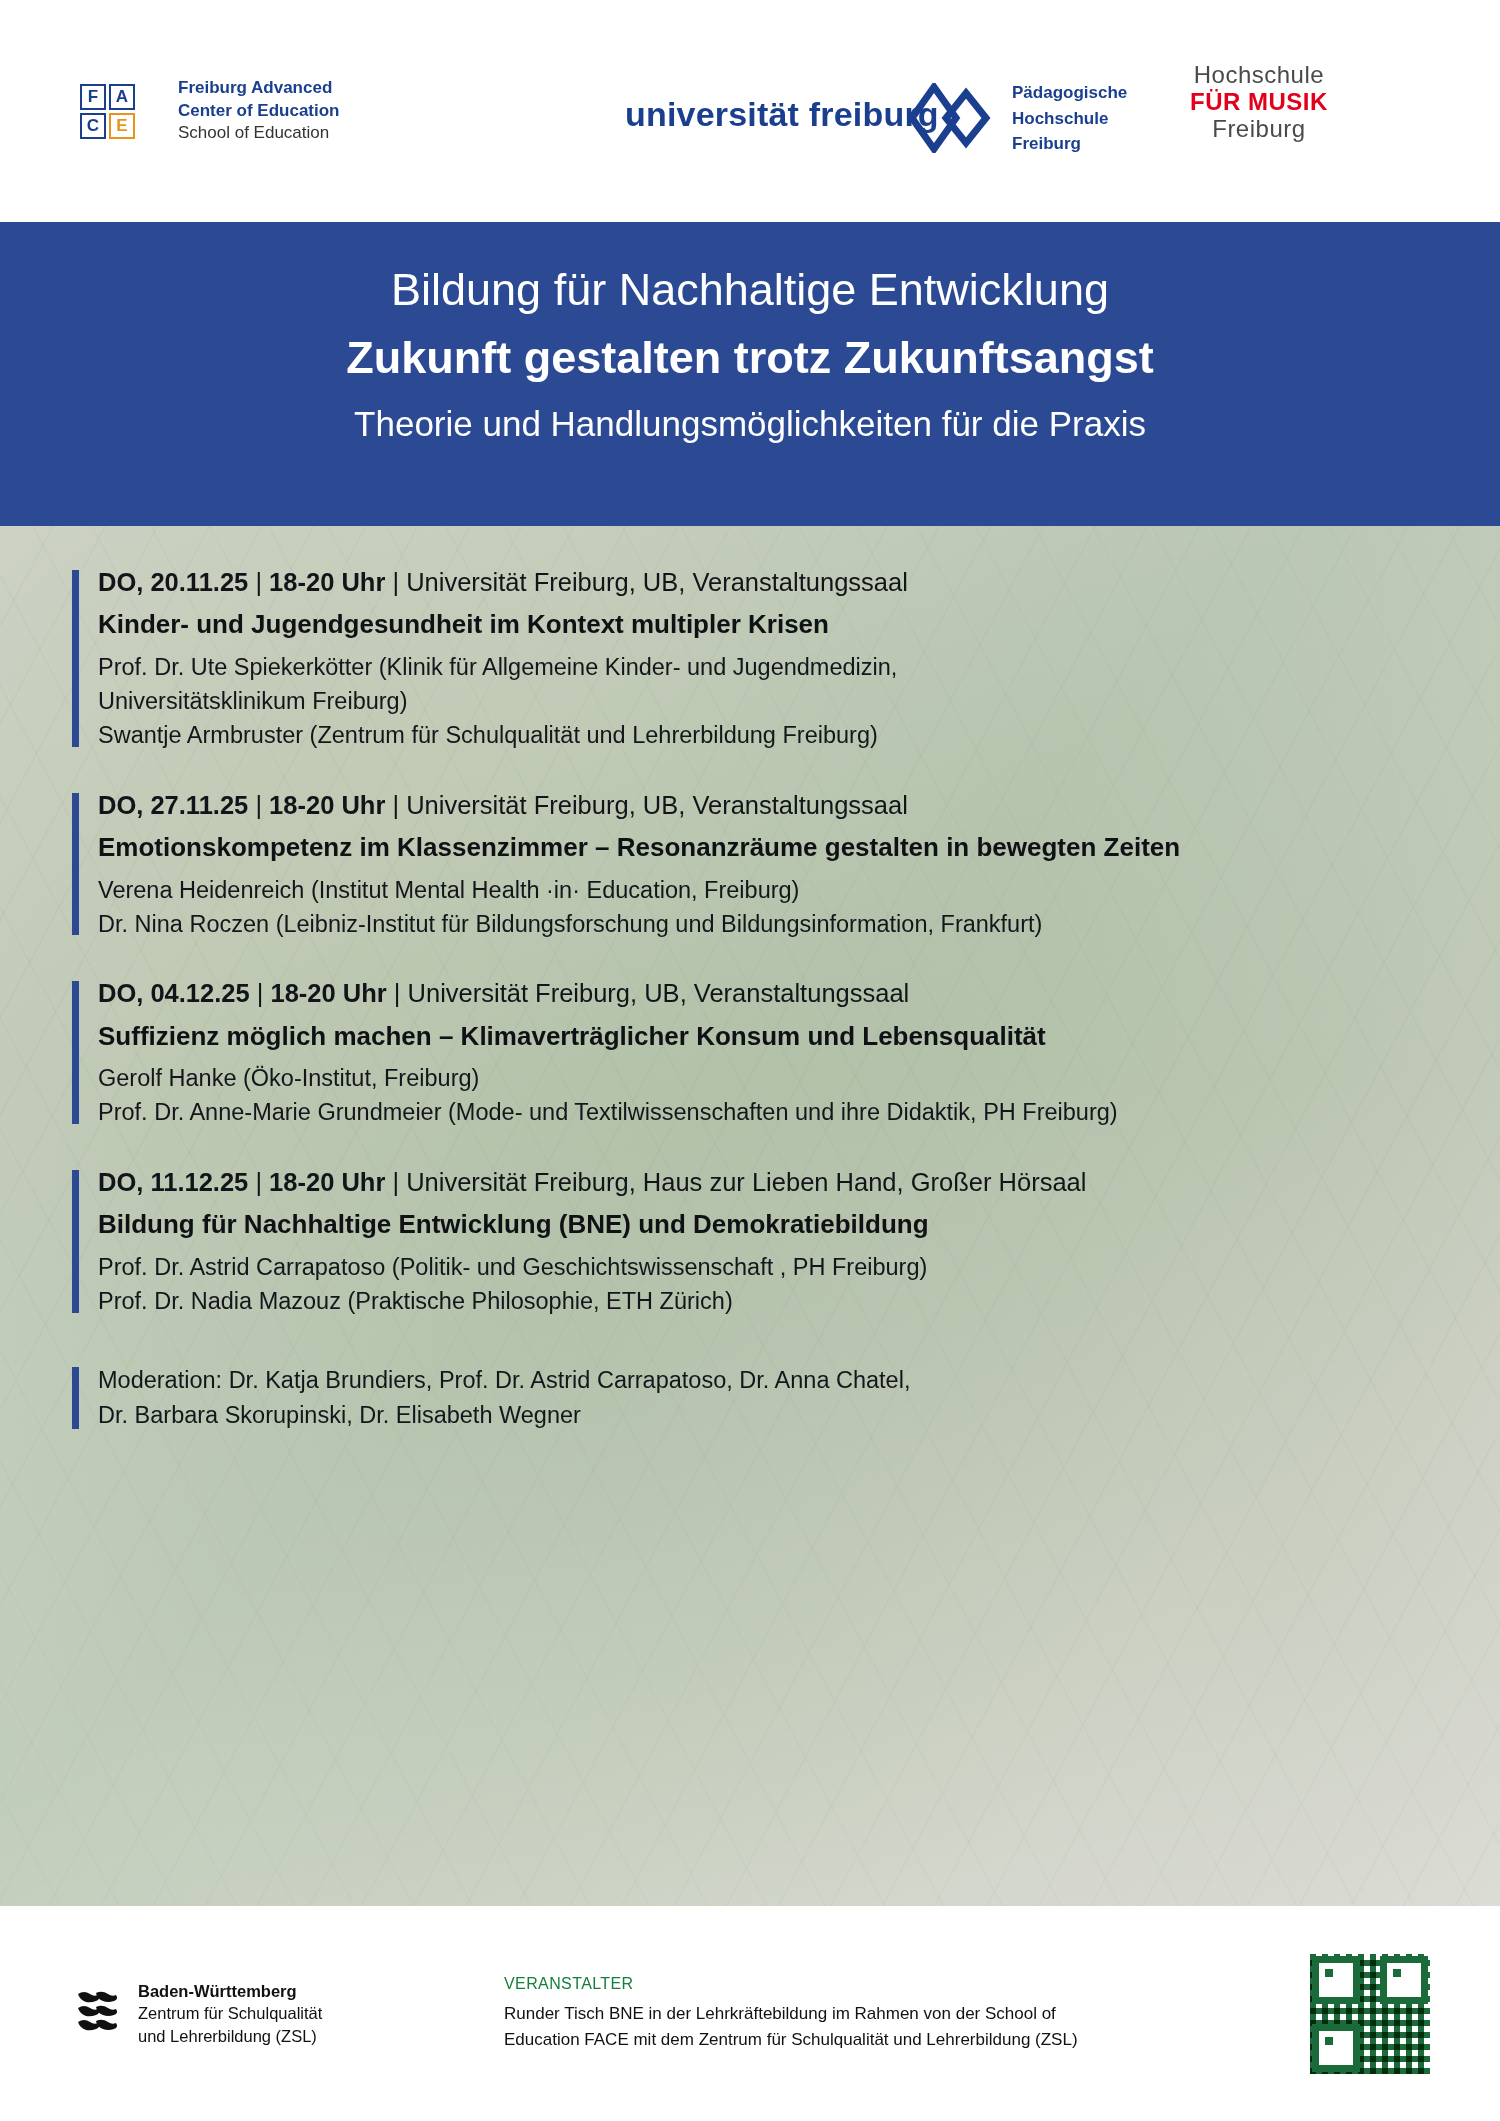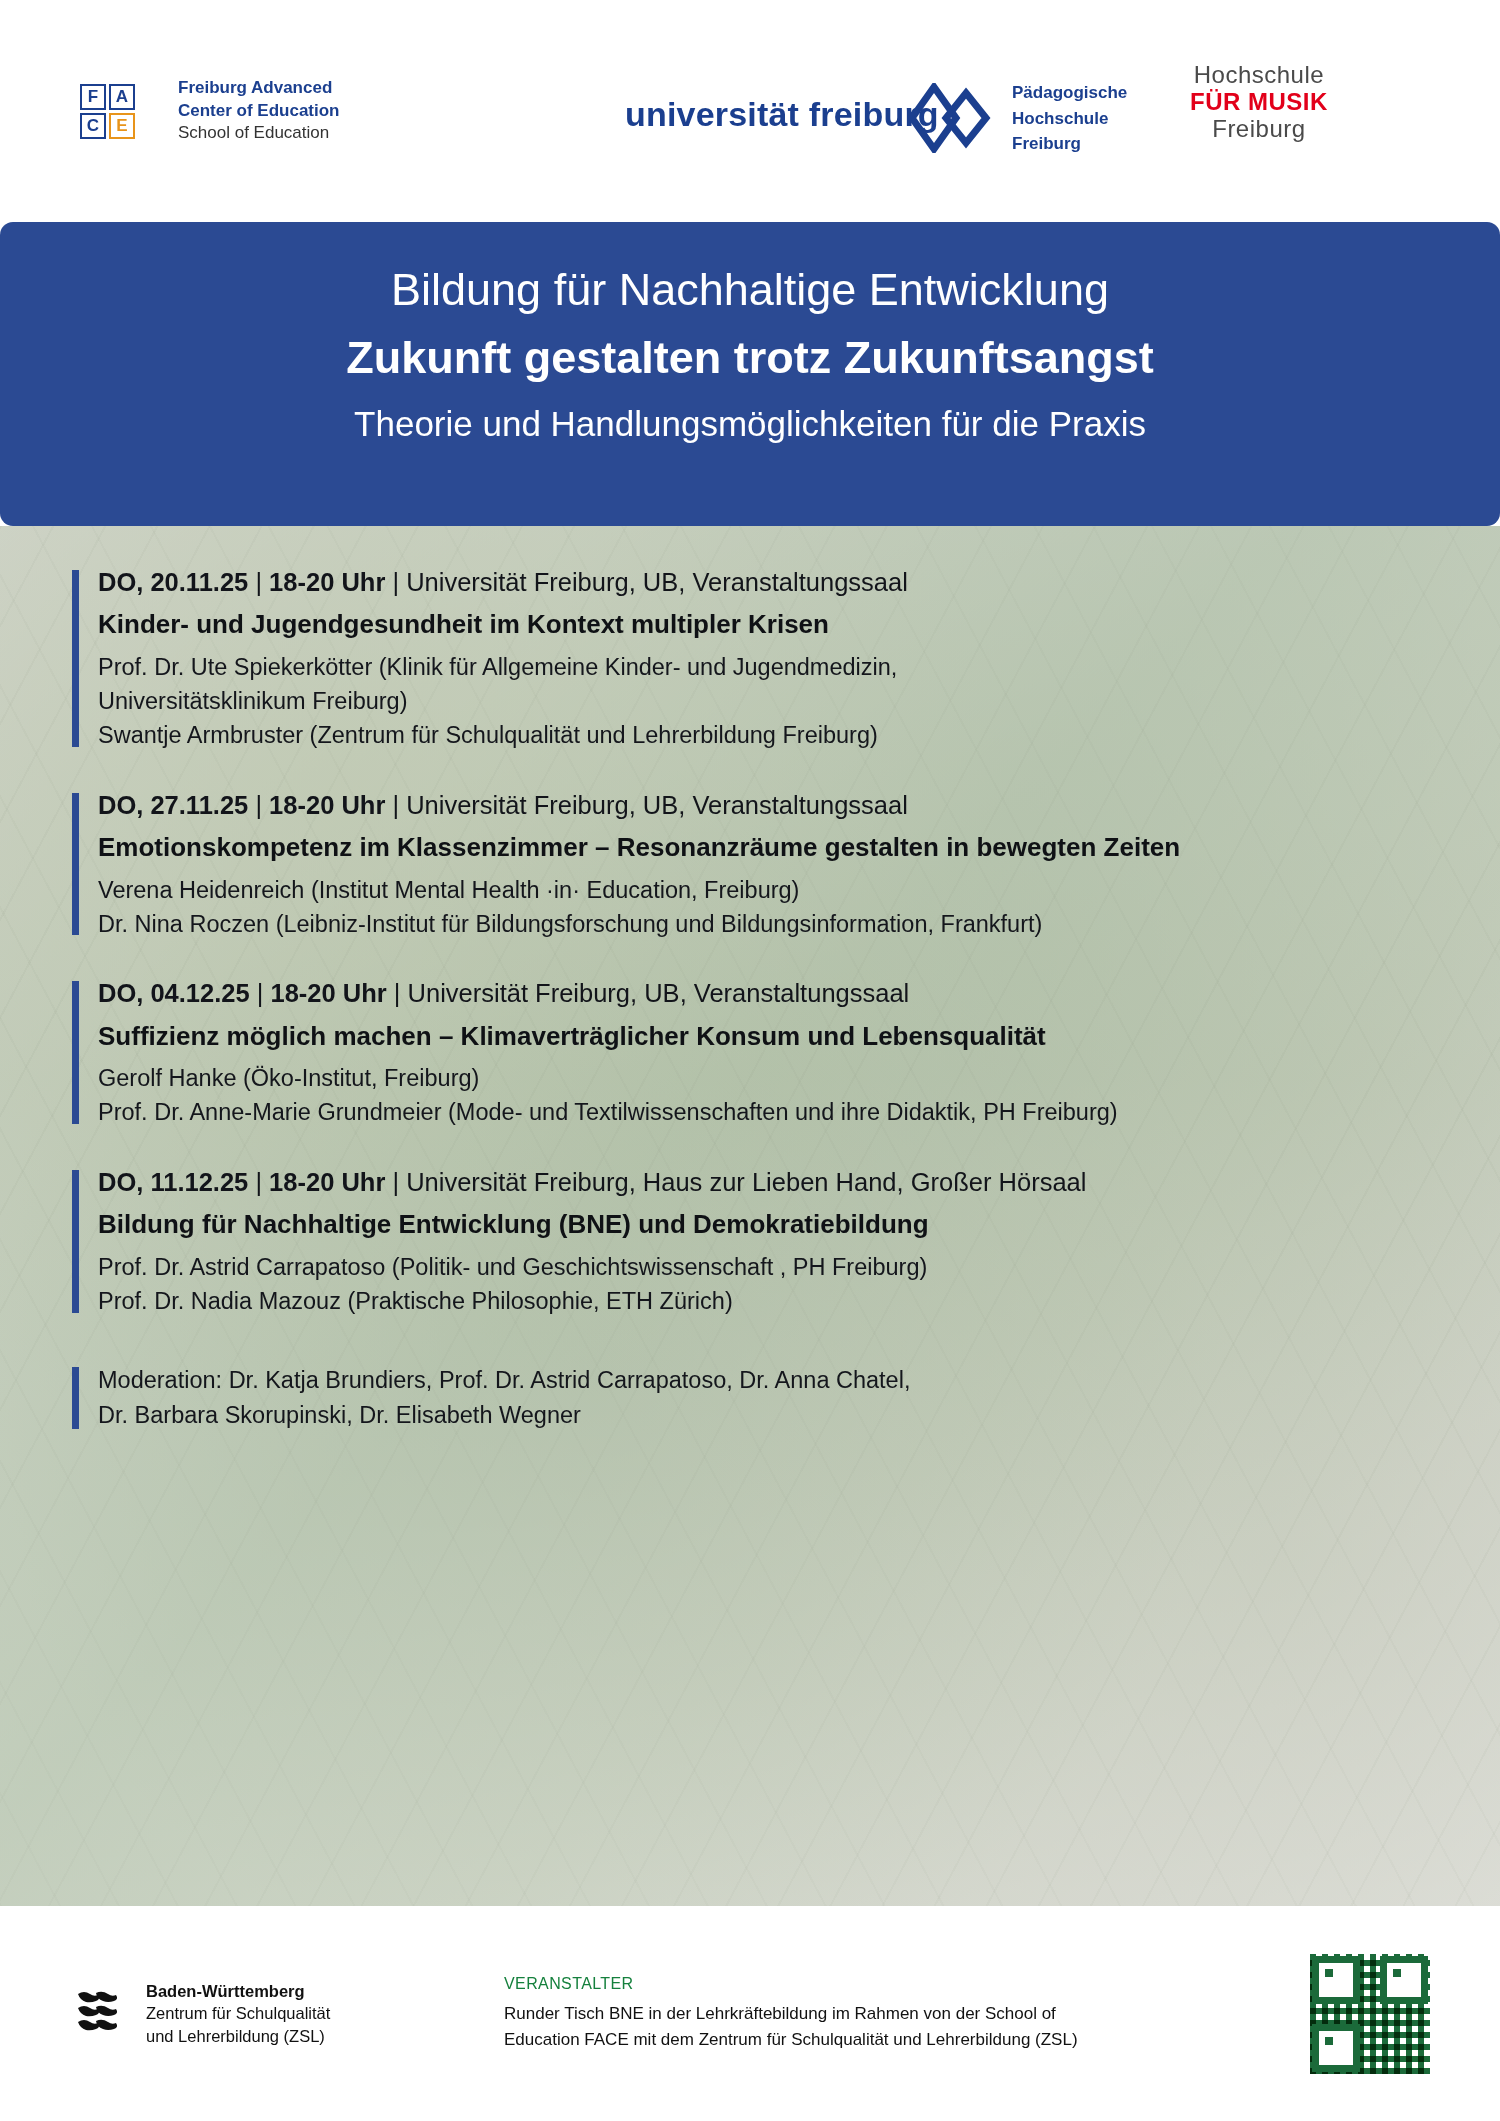--- a/index.html
+++ b/index.html
@@ -109,21 +109,20 @@
   .hfm-logo .l3 { font-size: 24px; color: #4a4a4a; letter-spacing: 0.5px;}
 
   
   .title-band {
     background: #2b4a93;
     color: #ffffff;
     text-align: center;
     padding: 24px 40px 30px 40px;
     box-sizing: border-box;
     height: 304px;
-    border-radius: 13px;
   }
   .title-band .t1 {
     font-size: 45px;
     font-weight: normal;
     line-height: 1.25;
     margin-top: 16px;
   }
   .title-band .t2 {
     font-size: 45px;
     font-weight: bold;
@@ -234,21 +233,21 @@
     height: 215px;
     background: #ffffff;
     display: flex;
     align-items: center;
     padding: 0 60px;
     box-sizing: border-box;
   }
   .zsl-logo {
     display: flex;
     align-items: center;
-    gap: 14px;
+    gap: 6px;
     margin-left: 14px;
     width: 370px;
   }
   .zsl-crest {
     display: flex;
     flex-direction: column;
     gap: 4px;
   }
   .zsl-text {
     font-size: 16.5px;

